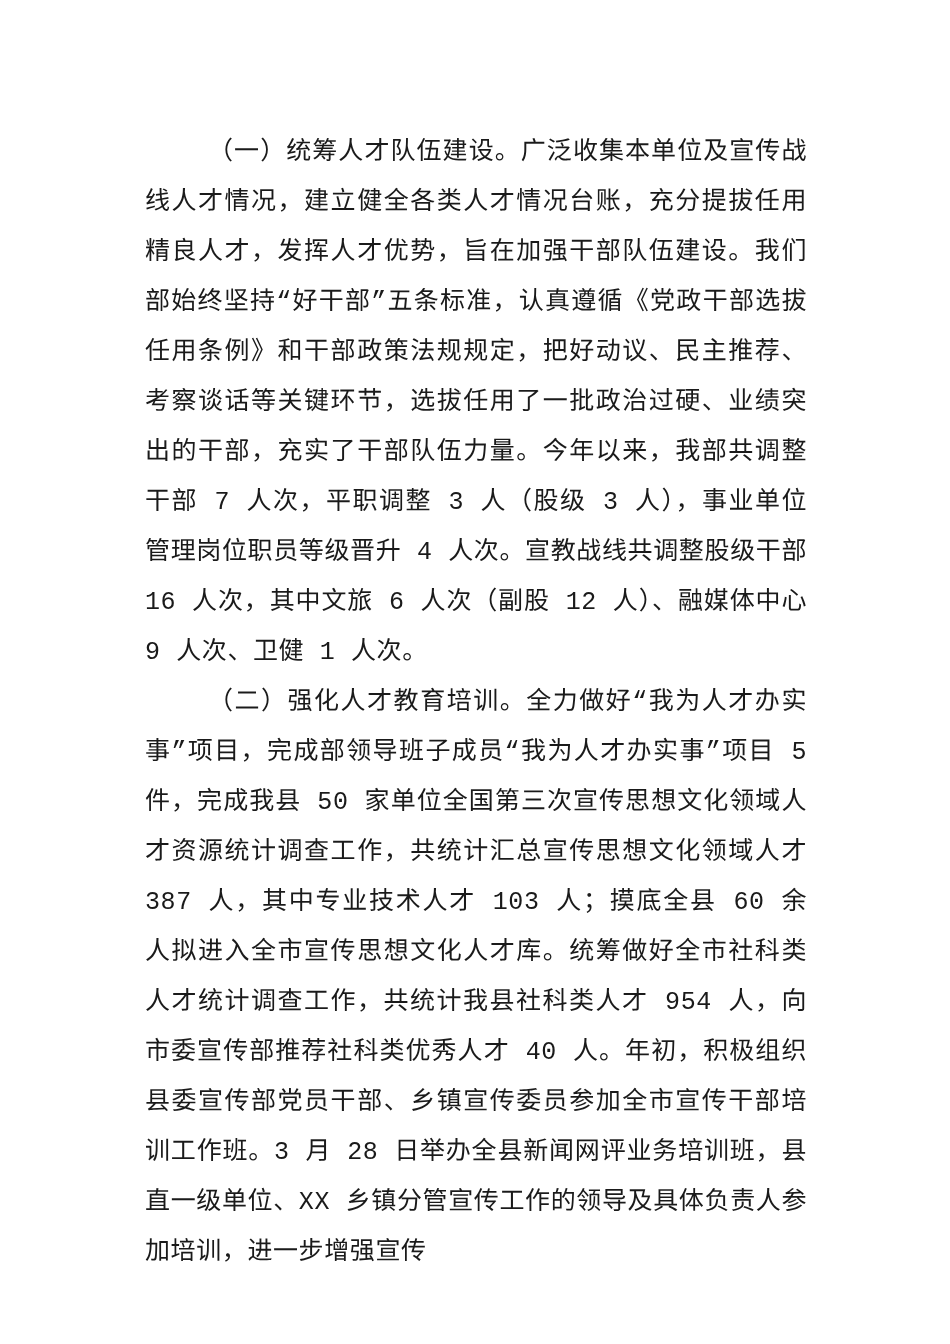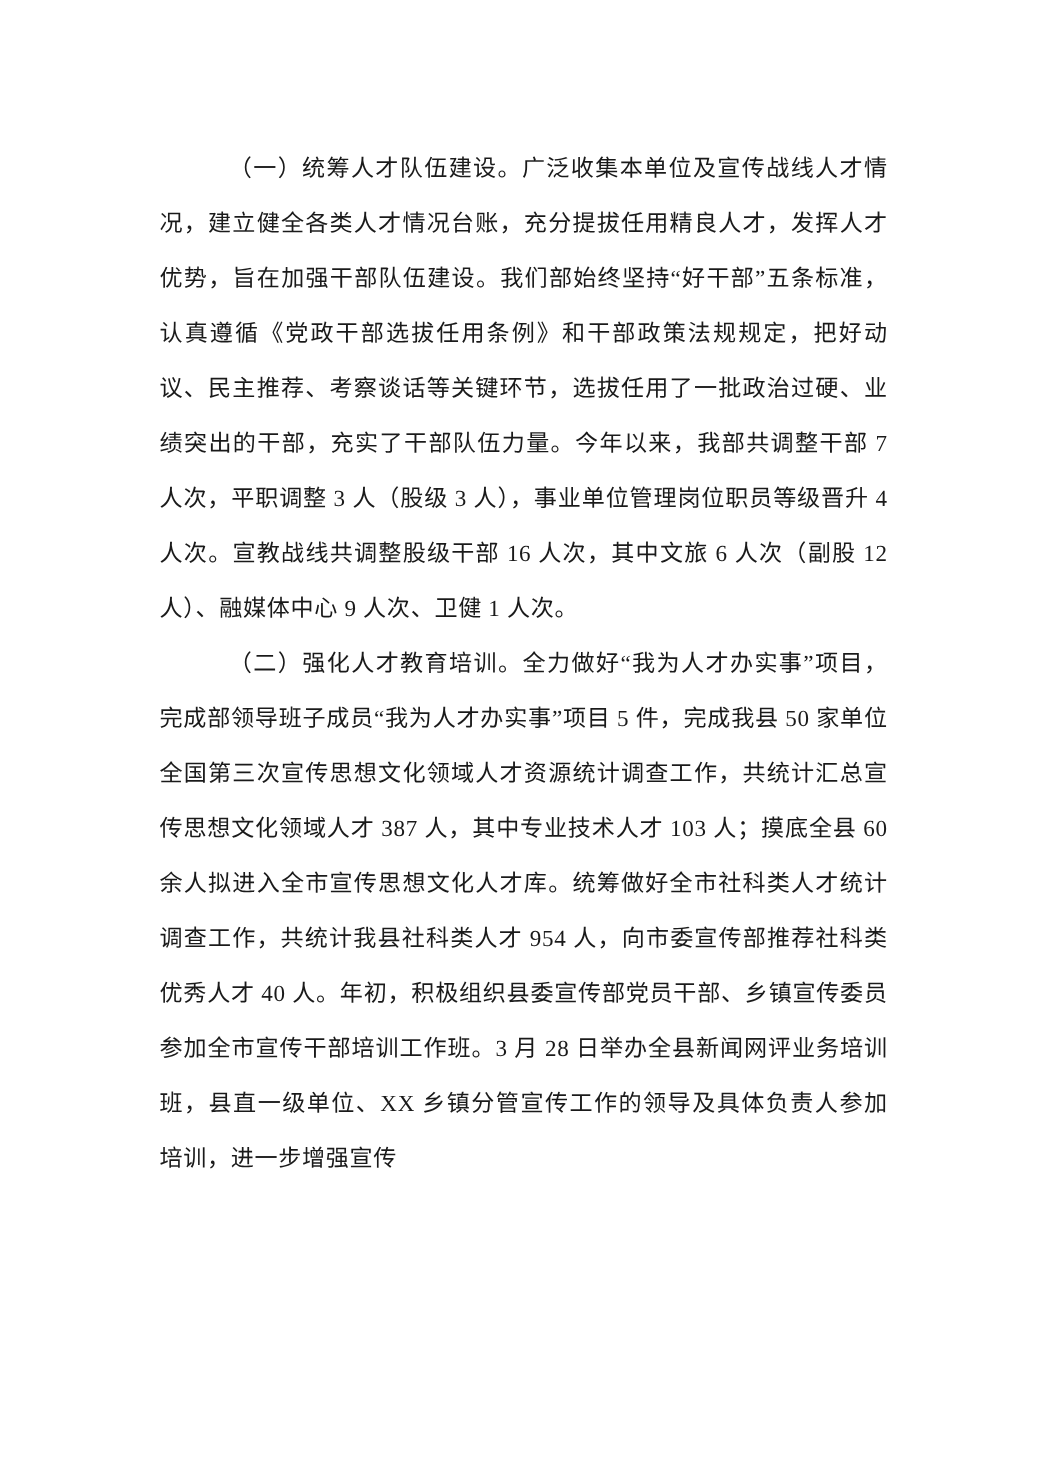--- a/index.html
+++ b/index.html
@@ -28,28 +28,28 @@
   #doc-body {
     position: absolute;
     left: 145px;
     top: 128px;
     width: 662px;
   }
 
   .para {
     margin: 0 0 0 0;
     padding: 0;
-    font-size: 21px;
+    font-size: 25px;
     line-height: 50px;
     color: #1a1a1a;
     text-align: justify;
     text-justify: inter-character;
     text-indent: 63px;
     letter-spacing: 0.6px;
-    font-family: Liberation Serif, serif;
+    font-family: Liberation Mono, monospace;
     font-weight: 400;
     -webkit-font-smoothing: antialiased;
     word-break: break-all;
     overflow-wrap: break-word;
   }
 
   .para + .para {
     margin-top: 0px;
   }
 </style>

